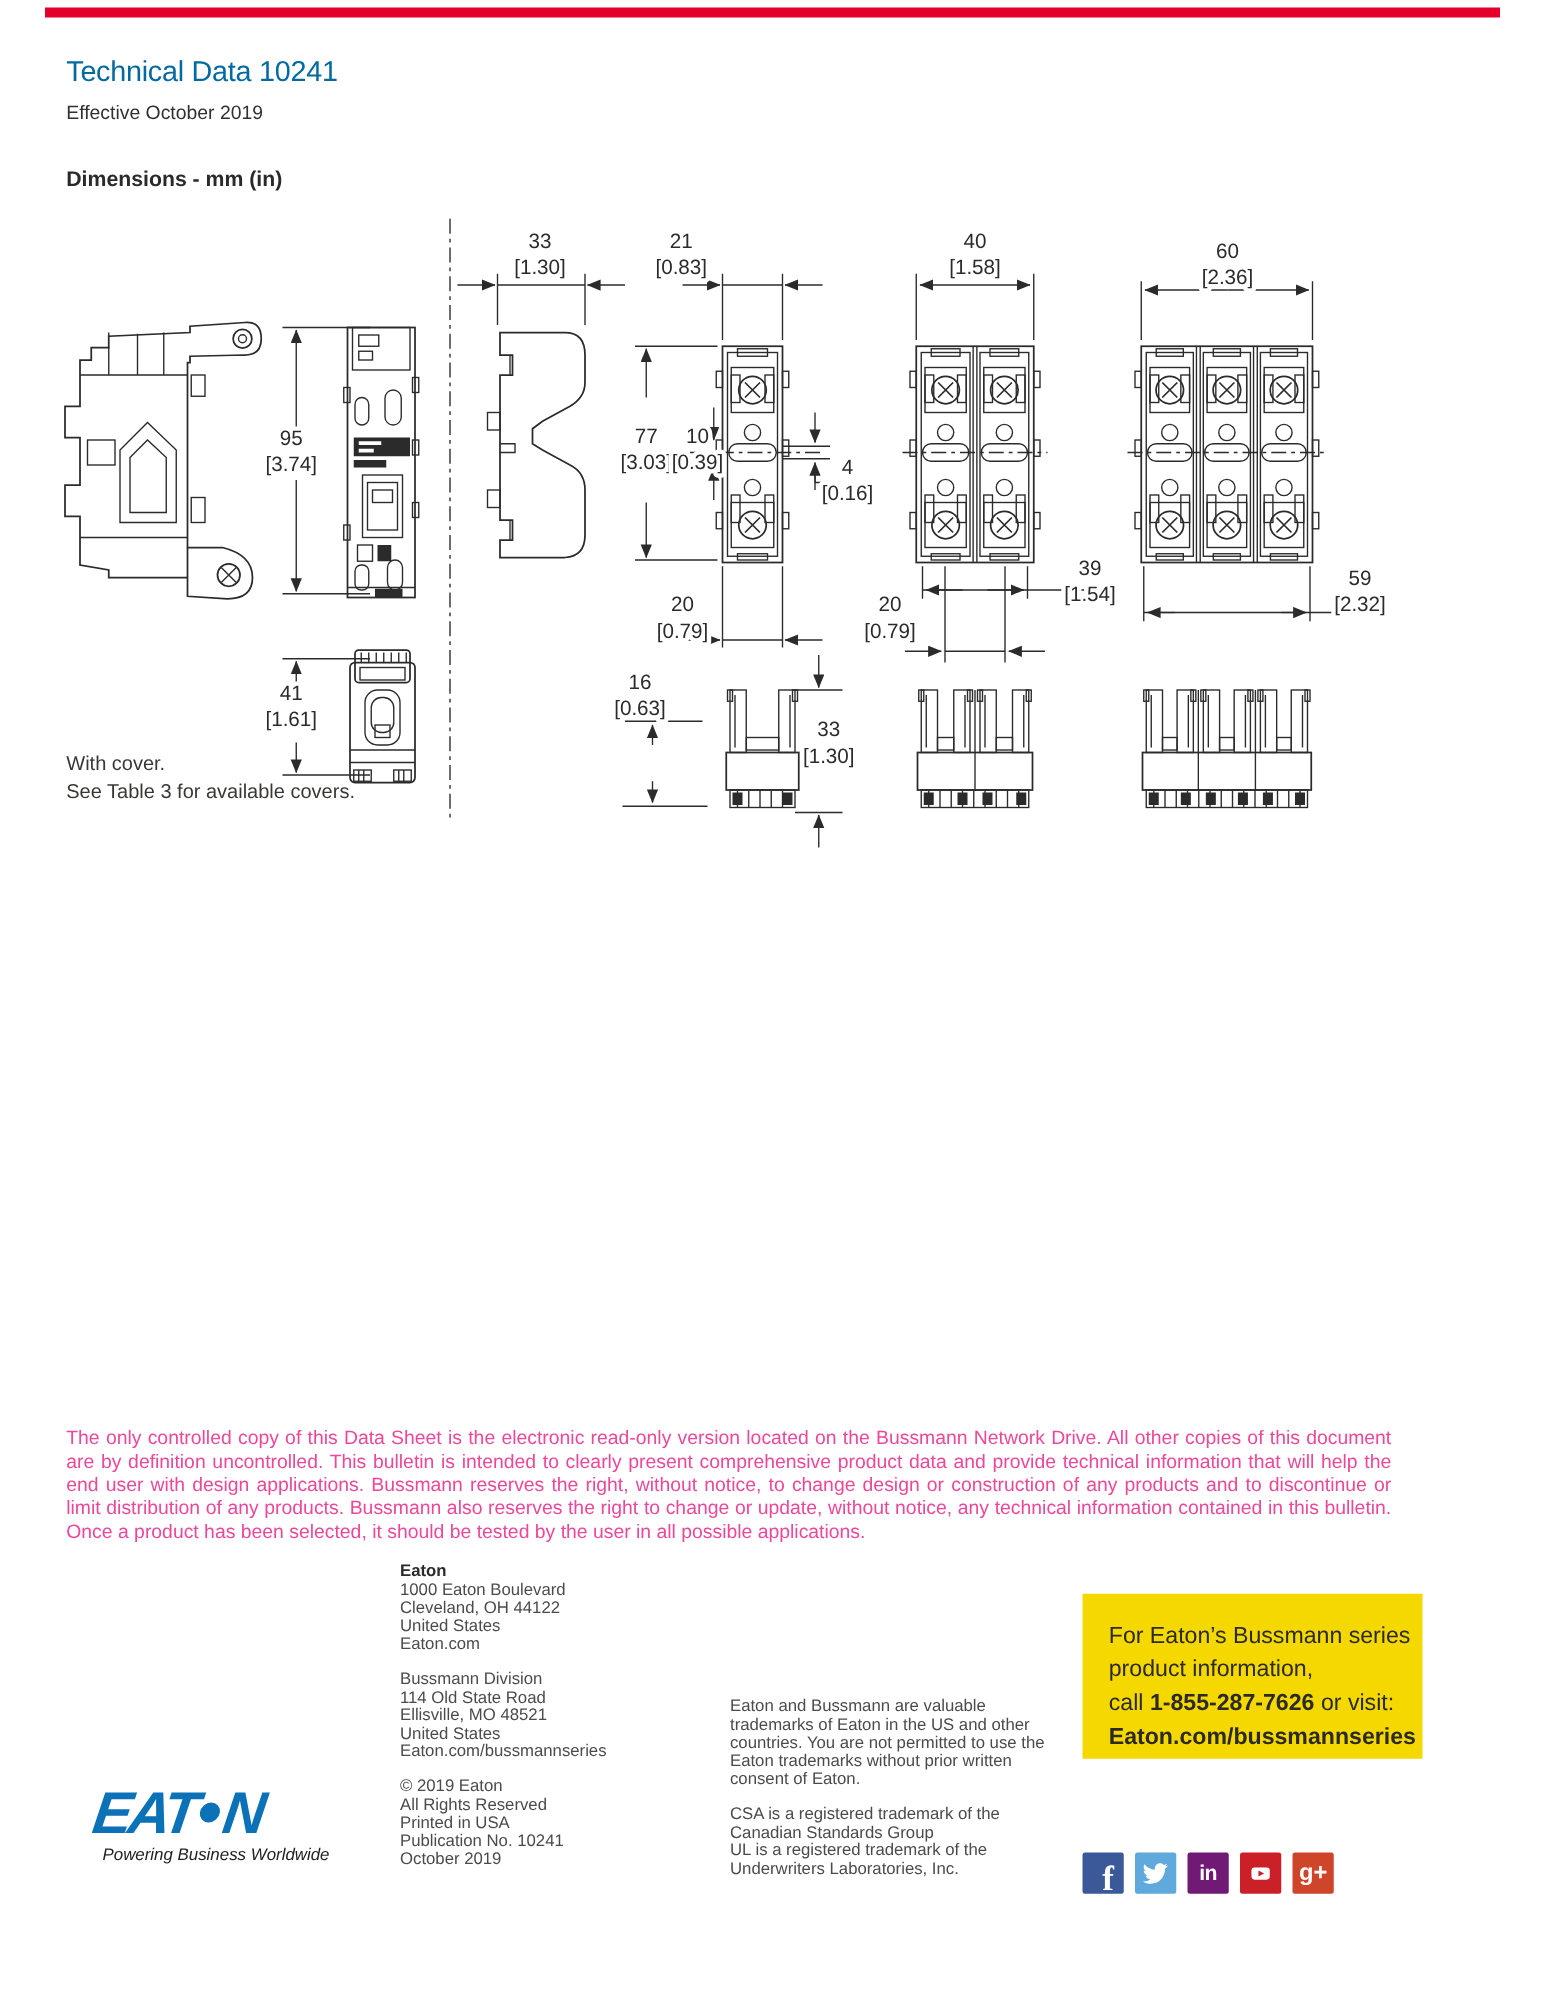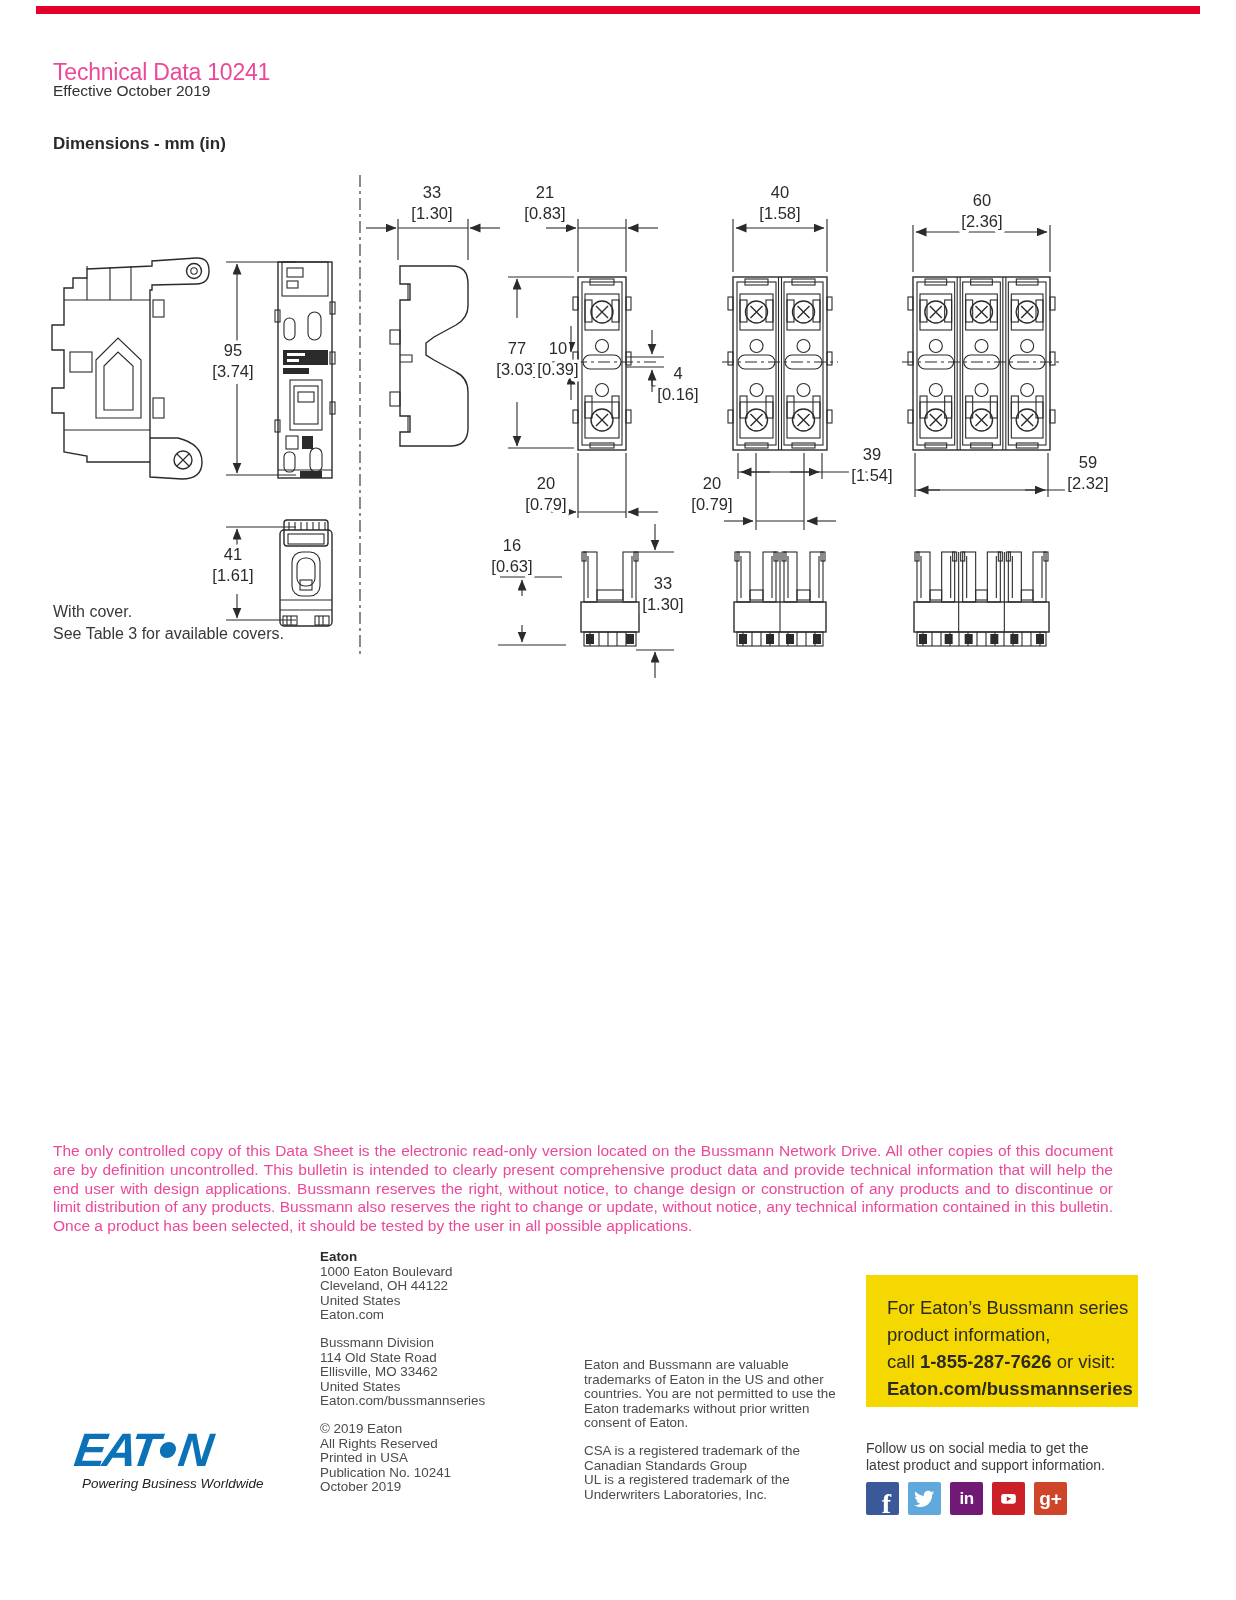--- a/index.html
+++ b/index.html
@@ -1,20 +1,20 @@
 <!DOCTYPE html>
 <html><head>
 <meta charset="utf-8">
 <style>
   html,body{margin:0;padding:0;background:#888;}
   #page{position:relative;width:1236px;height:1600px;background:#ffffff;margin:0 auto;
         font-family:"Liberation Sans",sans-serif;color:#33312e;overflow:hidden;}
   .abs{position:absolute;}
   #red-bar{left:36px;top:6px;width:1164px;height:8px;background:#e4002b;}
-  #doc-title{left:53px;top:44px;font-size:23px;letter-spacing:-0.2px;color:#ec4899;margin-top:15px;}
+  #doc-title{left:53px;top:44px;font-size:23px;letter-spacing:-0.2px;color:#0369a1;}
   #doc-effective{left:53px;top:82px;font-size:15.5px;color:#33312e;}
   #product-title{right:99px;top:44px;text-align:right;font-size:23px;line-height:30px;color:#33312e;}
   #section-heading{left:53px;top:134px;font-size:17px;font-weight:bold;color:#2b2a28;}
   #cover-note{left:53px;top:601px;font-size:16px;line-height:22px;color:#3a3835;}
   #disclaimer{left:53px;top:1142px;width:1060px;font-size:15.5px;line-height:18.8px;
               text-align:justify;color:#ec4899;}
   .fcol{font-size:13.4px;line-height:14.6px;color:#4c4b49;}
   #footer-col1{left:320px;top:1250px;width:220px;}
   #footer-col1 .gap, #footer-col2 .gap{height:13px;}
   #footer-col1 b{color:#2b2a28;}
@@ -447,21 +447,21 @@
     <div>
         <div>1000 Eaton Boulevard</div>
         <div>Cleveland, OH 44122</div>
         <div>United States</div>
         <div>Eaton.com</div>
       </div>
     <div class="gap"></div>
     <div>
         <div>Bussmann Division</div>
         <div>114 Old State Road</div>
-        <div>Ellisville, MO 33462</div>
+        <div>Ellisville, MO 48521</div>
         <div>United States</div>
         <div>Eaton.com/bussmannseries</div>
       </div>
     <div class="gap"></div>
     <div>
         <div>© 2019 Eaton</div>
         <div>All Rights Reserved</div>
         <div>Printed in USA</div>
         <div>Publication No. 10241</div>
         <div>October 2019</div>
@@ -475,24 +475,20 @@
     <div>UL is a registered trademark of the Underwriters Laboratories, Inc.</div>
   </div>
 
   <div id="promo-box" class="abs" style="background: rgb(245, 216, 0);">
     <div>For Eaton’s Bussmann series</div>
     <div>product information,</div>
     <div><span>call </span><b>1-855-287-7626</b><span> or visit:</span></div>
     <div><b>Eaton.com/bussmannseries</b></div>
   </div>
 
-  <div id="social-heading" class="abs">
-    <div>Follow us on social media to get the</div>
-    <div>latest product and support information.</div>
-  </div>
   <div id="social-icons" class="abs">
       <div class="sicon" style="background: rgb(59, 89, 152);">
         <span class="fb">f</span>
       </div>
       <div class="sicon" style="background: rgb(95, 169, 220);">
         <svg width="21" height="21" viewBox="0 0 24 24">
           <path fill="#fff" d="M23 5.1c-.8.4-1.7.6-2.6.8.9-.6 1.6-1.5 2-2.5-.9.5-1.9.9-2.9 1.1C18.6 3.6 17.4 3 16 3c-2.6 0-4.7 2.1-4.7 4.7 0 .4 0 .7.1 1.1C7.5 8.6 4 6.8 1.7 3.9c-.4.7-.6 1.5-.6 2.4 0 1.6.8 3.1 2.1 3.9-.8 0-1.5-.2-2.1-.6v.1c0 2.3 1.6 4.2 3.8 4.6-.4.1-.8.2-1.2.2-.3 0-.6 0-.9-.1.6 1.9 2.3 3.2 4.4 3.3-1.6 1.3-3.6 2-5.8 2-.4 0-.7 0-1.1-.1 2.1 1.3 4.5 2.1 7.1 2.1 8.5 0 13.2-7 13.2-13.2v-.6c.9-.7 1.7-1.5 2.4-2.4z"></path>
         </svg>
       </div>
       <div class="sicon" style="background: #701a75;">

